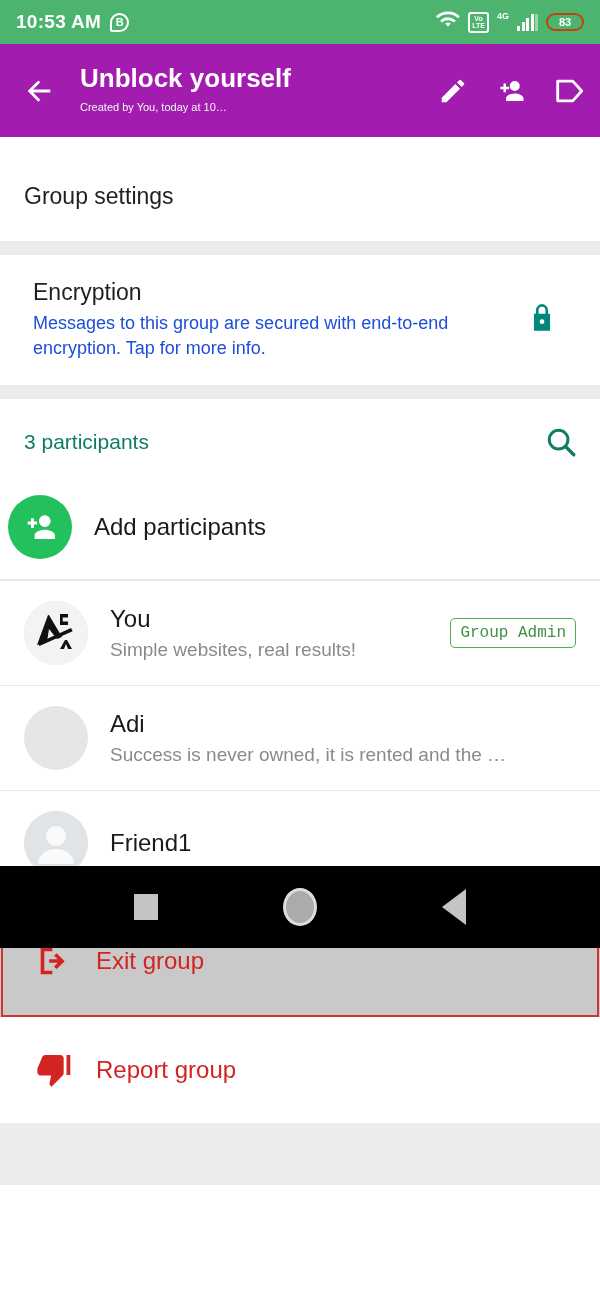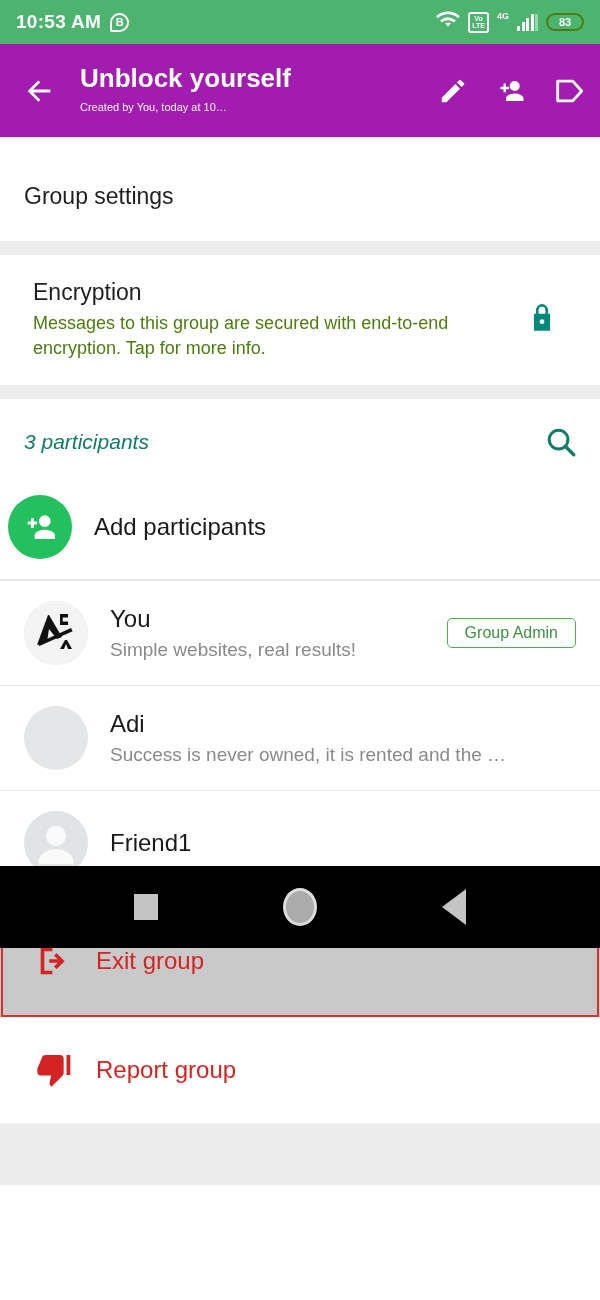--- a/index.html
+++ b/index.html
@@ -26,21 +26,21 @@
   .sb-volte {
     border:2px solid #fff; border-radius:3px; width:21px; height:21px;
     display:flex; flex-direction:column; align-items:center; justify-content:center;
     font-size:7px; font-weight:bold; line-height:7px;
   }
   .sb-4g { font-size:9px; font-weight:bold; position:relative; top:-6px; }
   .sb-bars { display:flex; align-items:flex-end; gap:1.5px; height:17px; }
   .sb-bars i { width:3px; background:#fff; display:block; }
   .sb-bars i.faint { background:rgba(255,255,255,.45); }
   .sb-batt {
-    border:2px solid #4d7c0f; border-radius:9px; padding:1px 6px;
+    border:2px solid #c2410c; border-radius:9px; padding:1px 6px;
     font-size:11px; font-weight:bold; min-width:38px; text-align:center;
   }
 
   
   .appbar {
     height:93px; background:#a21caf; color:#ffffff;
     display:flex; align-items:center; padding:0 16px 0 22px;
   }
   .back-arrow { width:34px; height:34px; flex:none; cursor:pointer; }
   .appbar-titles { margin-left:24px; flex:1 1 auto; min-width:0; }
@@ -64,26 +64,26 @@
     padding:46px 24px 31px; font-size:23px; color:#1F1F1F;
   }
 
   
   .enc-row {
     display:flex; align-items:flex-start; padding:22px 33px 24px;
     cursor:pointer;
   }
   .enc-text { flex:1 1 auto; }
   .enc-title { font-size:23px; color:#1F1F1F; line-height:30px; }
-  .enc-desc { font-size:18px; color:#4d7c0f; line-height:25px; margin-top:4px; }
+  .enc-desc { font-size:18px; color:#1d4ed8; line-height:25px; margin-top:4px; }
   .enc-lock { width:34px; height:34px; flex:none; margin:24px 8px 0 12px; }
 
   
   .part-head {
-    display:flex; align-items:center; padding:26px 22px 16px 24px;font-style:italic;
+    display:flex; align-items:center; padding:26px 22px 16px 24px;
   }
   .part-count { font-size:21px; color:#0F7D63; flex:1 1 auto; }
   .search-ic { width:34px; height:34px; cursor:pointer; }
 
   
   .row {
     display:flex; align-items:center; padding:0 24px; min-height:104px;
     cursor:pointer; background:#ffffff;
   }
   .row.action { min-height:104px;padding-left:8px; }
@@ -94,21 +94,21 @@
   .av.green { background:#22C15E; display:flex; align-items:center; justify-content:center; }
   .row-body { margin-left:22px; flex:1 1 auto; min-width:0; }
   .row-title { font-size:24px; color:#1A1A1A; line-height:30px;
                white-space:nowrap; overflow:hidden; text-overflow:ellipsis; }
   .row-sub { font-size:19px; color:#8A8A8A; line-height:26px; margin-top:3px;
              white-space:nowrap; overflow:hidden; text-overflow:ellipsis; max-width:400px; }
   .row-action-label { font-size:24px; color:#1A1A1A; margin-left:22px; }
 
   .admin-badge {
     border:1px solid #4CAF50; color:#3E9142; border-radius:5px;
-    font-size:16px; padding:5px 17px; white-space:nowrap; margin-left:10px;
+    font-size:16px; padding:5px 9px; white-space:nowrap; margin-left:10px;font-family:Liberation Mono, monospace;
   }
 
   
   .row.danger .row-action-label { color:#D32323; }
   .danger-ic { width:40px; height:40px; flex:none; margin-left:10px; }
 
   .exit-wrap { position:relative; }
   .exit-row { background:#C9C9C9; }
   .exit-outline {
     position:absolute; left:1px; right:1px; top:0; bottom:0;

